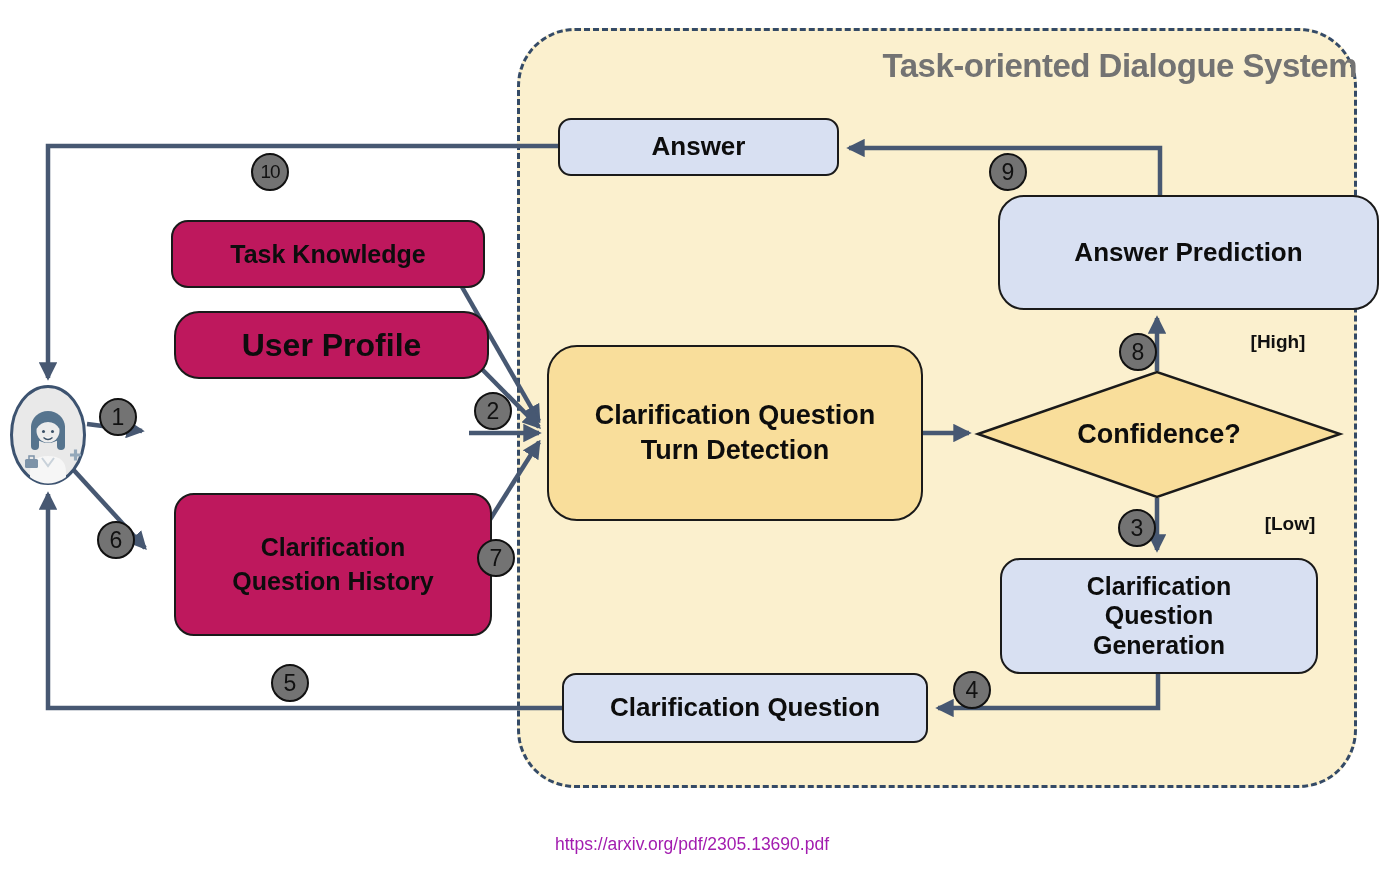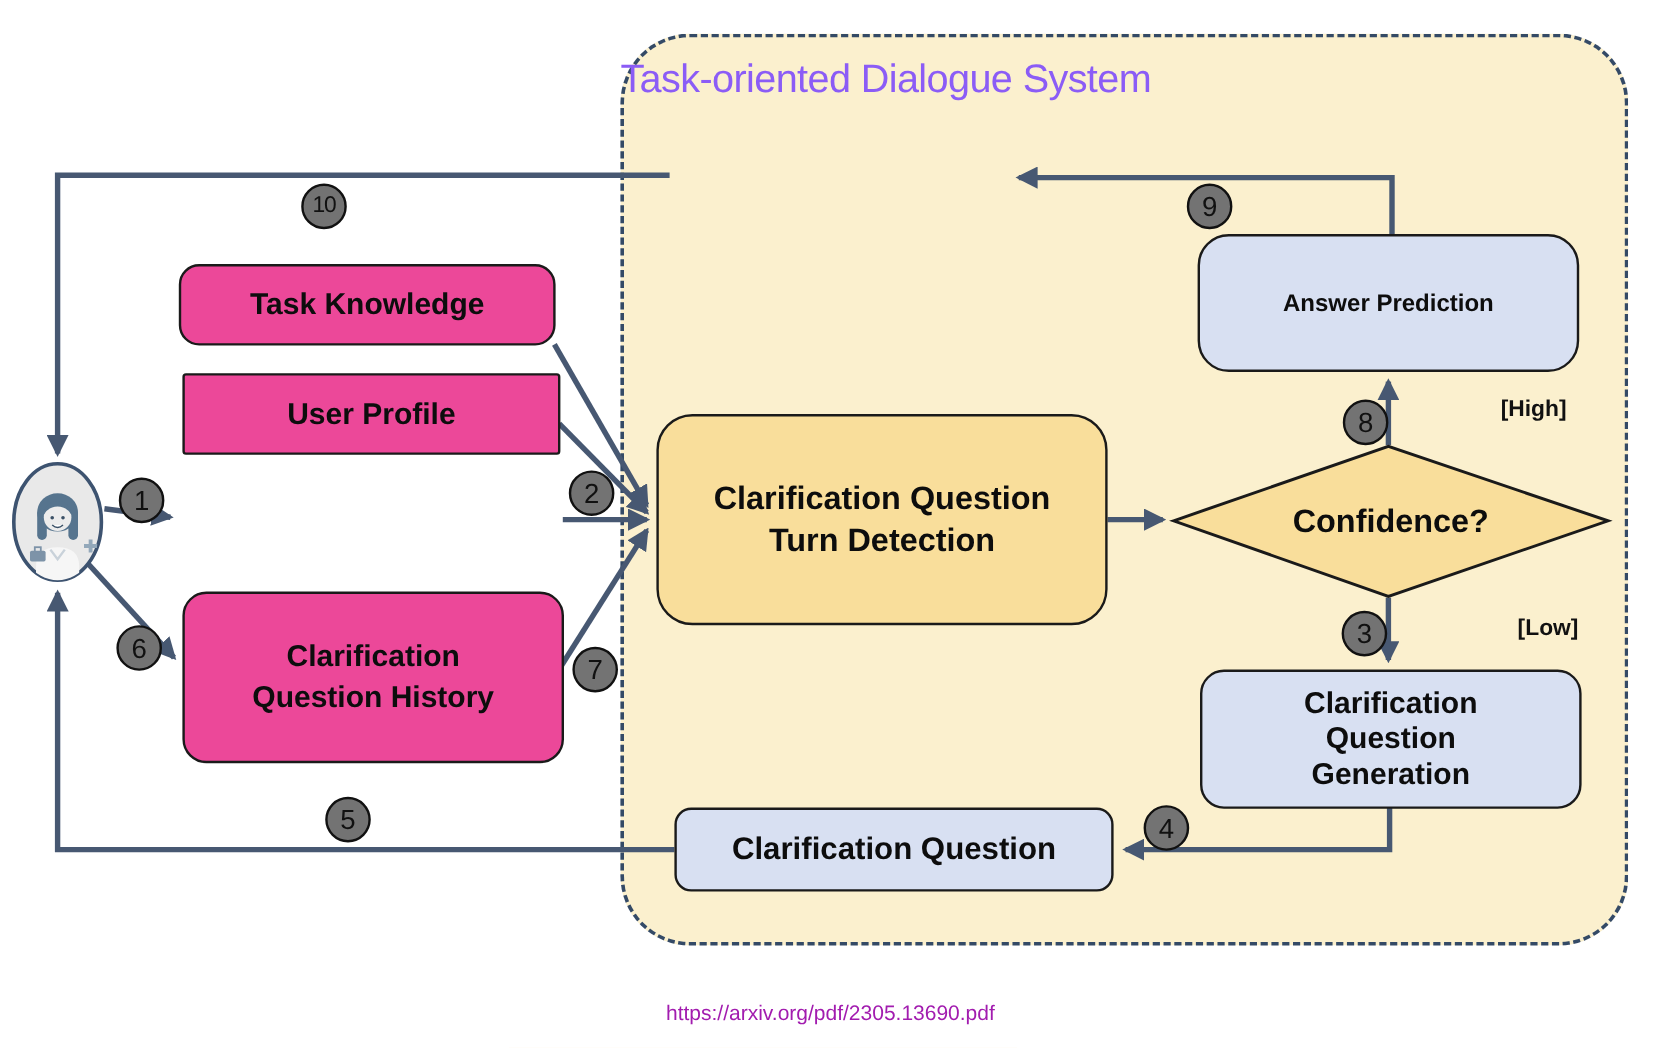--- a/index.html
+++ b/index.html
@@ -5,32 +5,32 @@
   html,body{margin:0;padding:0;background:#ffffff;}
   .canvas{
     position:relative;width:1400px;height:873px;background:#ffffff;overflow:hidden;
     font-family:"Liberation Sans", sans-serif;color:#0d0d0d;
   }
   .sys-container{
     position:absolute;left:517px;top:28px;width:840px;height:760px;
     box-sizing:border-box;background:#fbf0ce;border:3px dashed #344a66;border-radius:58px;
   }
   .sys-title{
-    position:absolute;left:517px;top:47px;width:840px;text-align:left;
-    font-size:33px;font-weight:normal;color:#8b5cf6;letter-spacing:-0.5px;
+    position:absolute;left:517px;top:47px;width:840px;text-align:right;
+    font-size:33px;font-weight:bold;color:#737373;letter-spacing:-0.5px;
   }
   svg.layer{position:absolute;left:0;top:0;width:1400px;height:873px;pointer-events:none;}
   .box{
     position:absolute;box-sizing:border-box;display:flex;align-items:center;justify-content:center;
     text-align:center;font-weight:bold;color:#0d0d0d;border:2.5px solid #1a1a1a;
     white-space:pre-line;line-height:1.2;
   }
   .blue{background:#d8e0f2;}
   .gold{background:#f9de9b;}
-  .gray{background:#ec4899;}
+  .gray{background:#be185d;margin-left:22px;}
   .badge{
     position:absolute;width:38px;height:38px;box-sizing:border-box;background:#737373;
     border:2.5px solid #111;border-radius:50%;display:flex;align-items:center;justify-content:center;
     font-size:23px;font-weight:400;color:#111;
   }
   .badge.ten{font-size:19px;letter-spacing:-1px;}
   .branch-label{
     position:absolute;width:140px;text-align:center;font-size:19px;font-weight:bold;color:#111;
   }
   .diamond-label{
@@ -101,37 +101,38 @@
         <circle cx="43.5" cy="431.5" r="1.5" fill="#3a5066"></circle>
         <circle cx="52.5" cy="431.5" r="1.5" fill="#3a5066"></circle>
         <path d="M43.5 437.5 q4.5 4 9 0" fill="#ffffff" stroke="#3a5066" stroke-width="1.2"></path>
         <path d="M70 455 h11 M75.5 449.5 v11" stroke="#93a8ba" stroke-width="3.2" fill="none"></path>
         <rect x="25" y="459" width="13" height="9" rx="1.5" fill="#7d93a8"></rect>
         <rect x="29" y="456" width="5" height="4" fill="none" stroke="#7d93a8" stroke-width="1.5"></rect>
       </g>
     </g>
   </svg>
 
+  <div class="box blue" style="left:558px;top:118px;width:281px;height:58px;border-radius:13px;font-size:26px;">Answer</div>
 
-  <div class="box blue" style="left:998px;top:195px;width:318px;height:115px;border-radius:26px;font-size:20px;">Answer Prediction</div>
+  <div class="box blue" style="left:998px;top:195px;width:381px;height:115px;border-radius:26px;font-size:26px;">Answer Prediction</div>
 
   <div class="box gold" style="left:547px;top:345px;width:376px;height:176px;border-radius:30px;font-size:27px;line-height:1.3;">Clarification Question
 Turn Detection</div>
 
   <div class="diamond-label">Confidence?</div>
 
   <div class="box blue" style="left:1000px;top:558px;width:318px;height:116px;border-radius:20px;font-size:25px;line-height:1.18;">Clarification
 Question
 Generation</div>
 
   <div class="box blue" style="left:562px;top:673px;width:366px;height:70px;border-radius:14px;font-size:26px;">Clarification Question</div>
 
   <div class="box gray" style="left:149px;top:220px;width:314px;height:68px;border-radius:17px;font-size:25px;">Task Knowledge</div>
 
-  <div class="box gray" style="left:152px;top:311px;width:315px;height:68px;border-radius:3px;font-size:25px;">User Profile</div>
+  <div class="box gray" style="left:152px;top:311px;width:315px;height:68px;border-radius:25px;font-size:32px;">User Profile</div>
 
 
   <div class="box gray" style="left:152px;top:493px;width:318px;height:143px;border-radius:20px;font-size:25px;line-height:1.35;">Clarification
 Question History</div>
 
   <div class="badge" style="left:99px;top:398px;">1</div>
   <div class="badge" style="left:474px;top:392px;">2</div>
   <div class="badge" style="left:1118px;top:509px;">3</div>
   <div class="badge" style="left:953px;top:671px;">4</div>
   <div class="badge" style="left:271px;top:664px;">5</div>

